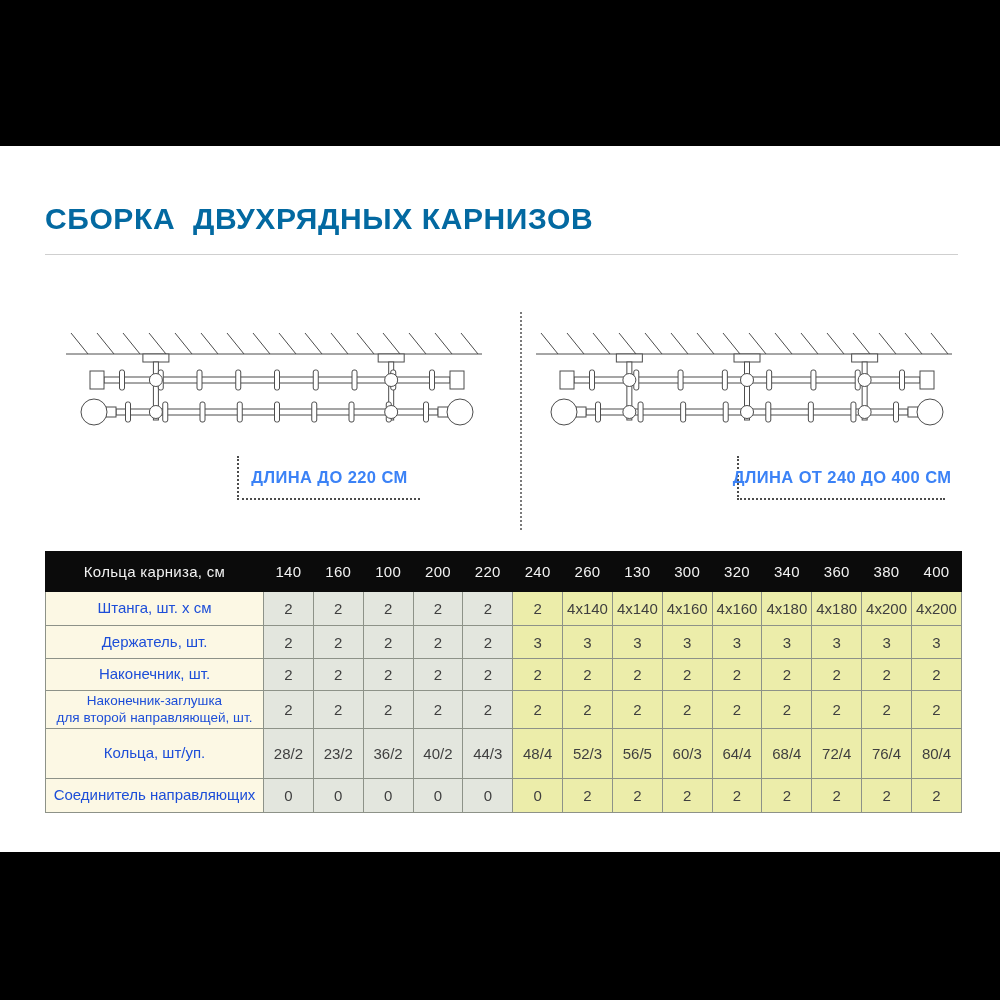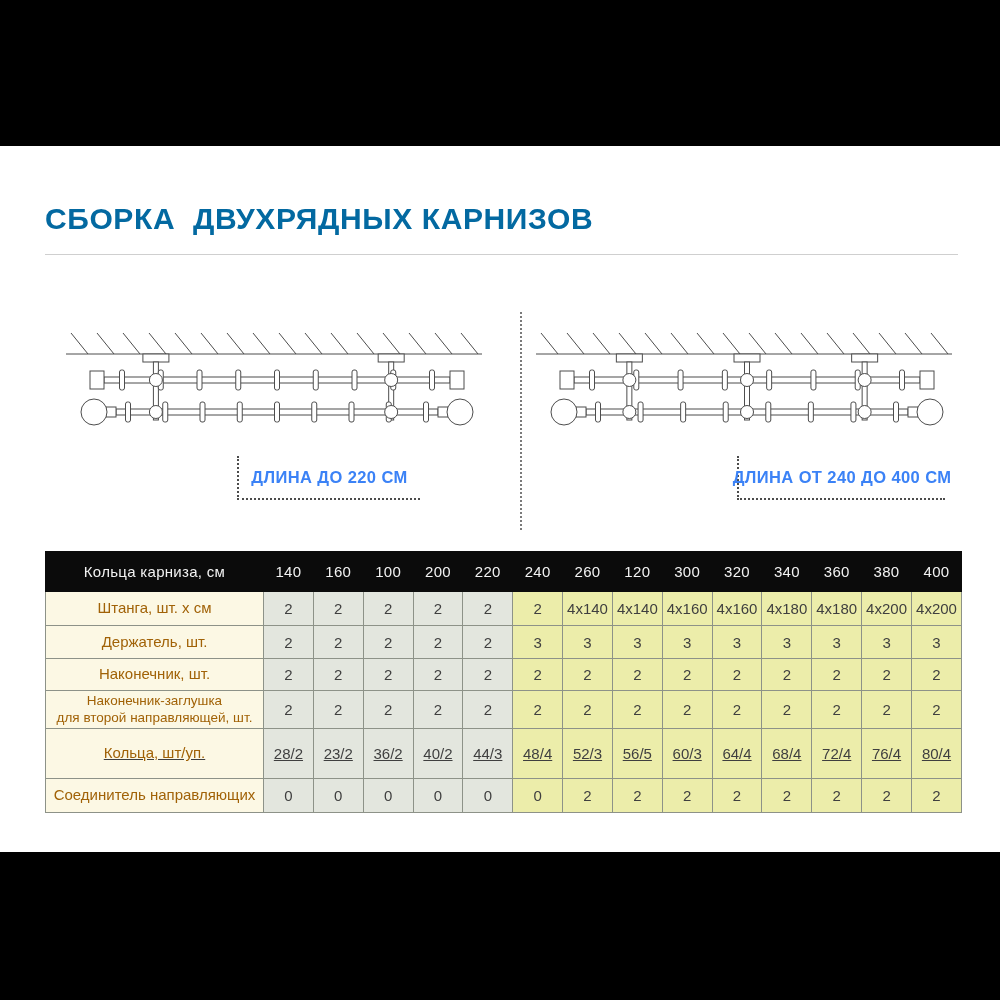--- a/index.html
+++ b/index.html
@@ -45,24 +45,24 @@
   table.spec{border:1px solid #5c605a;}
   table.spec thead tr{height:40px;}
   table.spec thead th{
     background:#0b0b0b;color:#f2f2f2;border-color:#0b0b0b;
     font-size:15px;letter-spacing:.3px;
   }
   table.spec tbody tr:nth-child(1){height:34px;}
   table.spec tbody tr:nth-child(2){height:33px;}
   table.spec tbody tr:nth-child(3){height:32px;}
   table.spec tbody tr:nth-child(4){height:38px;}
-  table.spec tbody tr:nth-child(5){height:50px;text-decoration:underline;}
+  table.spec tbody tr:nth-child(5){height:50px;}
   table.spec tbody tr:nth-child(6){height:34px;margin-left:47px;}
   table.spec tbody th.lbl{
-    background:#fcf8e4;font-weight:400;color:#a16207;white-space:pre-line;line-height:1.25;
+    background:#fcf8e4;font-weight:400;color:#1d4ed8;white-space:pre-line;line-height:1.25;
   }
   table.spec tbody tr:nth-child(4) th.lbl{font-size:13.5px;}
   table.spec td.g{background:#e3e6de;}
   table.spec td.y{background:#ecedaa;}
   svg .ln{stroke:#4d4d4d;stroke-width:1;fill:#ffffff;}
   svg line.ln{fill:none;}
 </style>
 </head>
 <body>
 
@@ -211,21 +211,21 @@
       <thead>
         <tr>
           <th>Кольца карниза, см</th>
           <th>140</th>
           <th>160</th>
           <th>100</th>
           <th>200</th>
           <th>220</th>
           <th>240</th>
           <th>260</th>
-          <th>120</th>
+          <th>130</th>
           <th>300</th>
           <th>320</th>
           <th>340</th>
           <th>360</th>
           <th>380</th>
           <th>400</th>
         </tr>
       </thead>
       <tbody>
         <tr>

